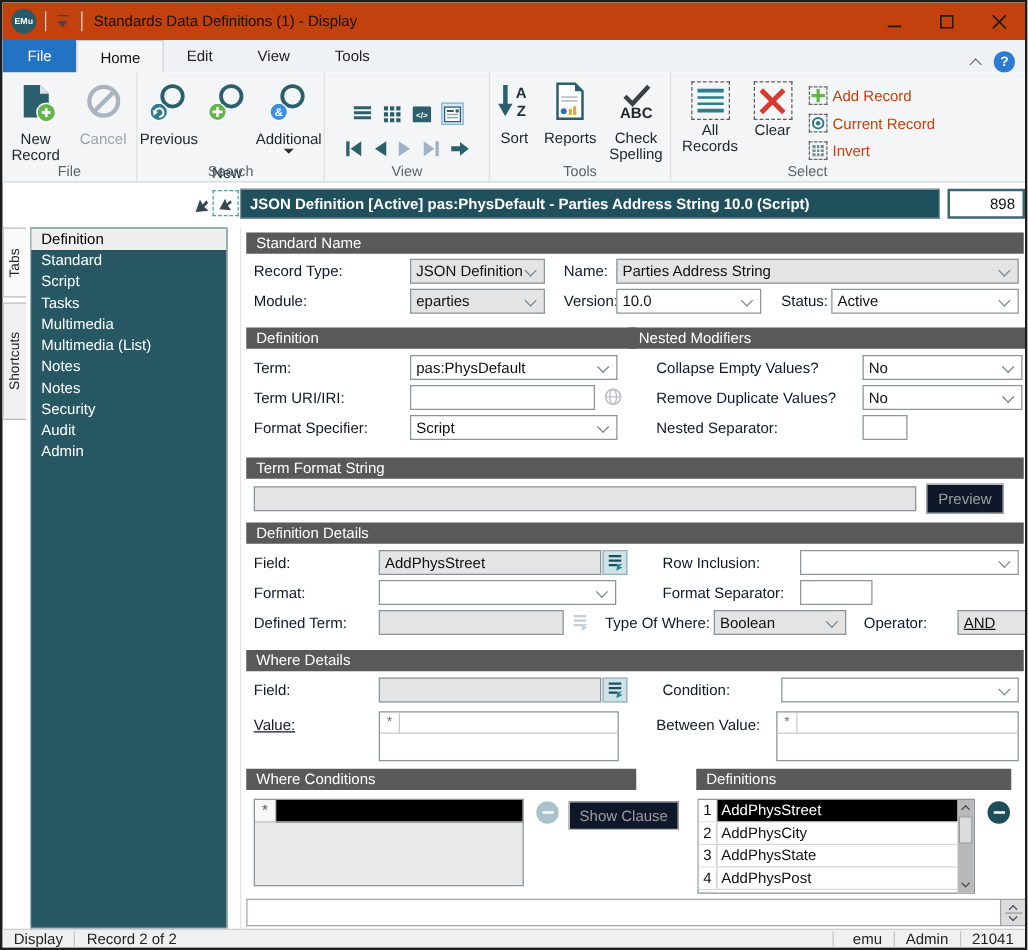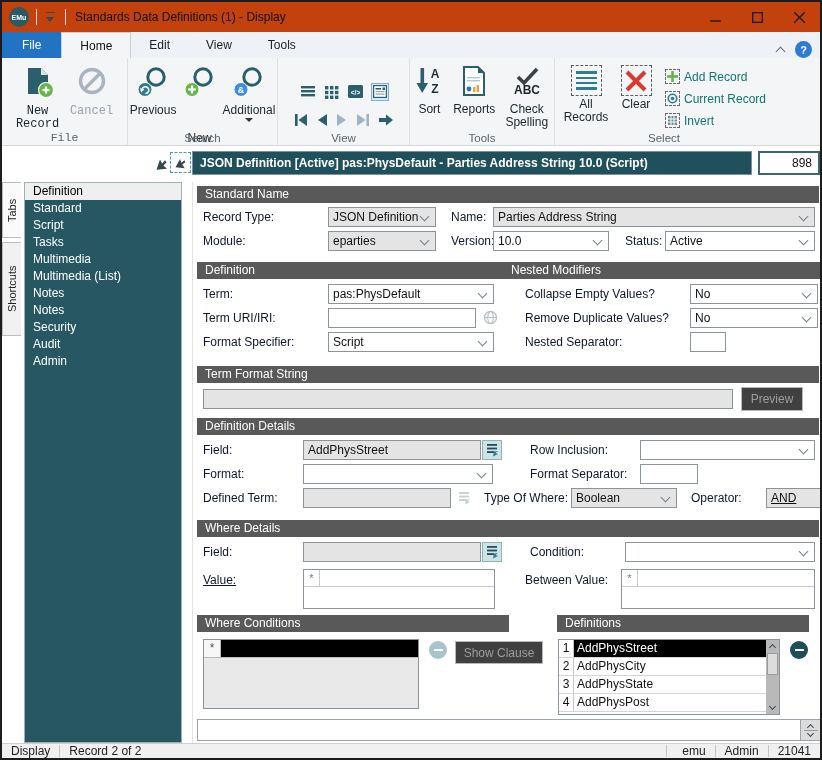--- a/index.html
+++ b/index.html
@@ -30,21 +30,21 @@
 
   
   .ribbon{position:absolute;left:0;top:56px;width:818px;height:88px;background:#f3f5f6;border-bottom:1px solid #d6d6d6;display:flex;}
   .rgroup{position:relative;height:100%;border-right:1px solid #e0e0e0;display:flex;justify-content:center;gap:2px;padding-top:5px;}
   .rgroup-label{position:absolute;bottom:1px;left:0;width:100%;text-align:center;font-size:11.5px;color:#5a646c;}
   .bigbtn{width:52px;display:flex;flex-direction:column;align-items:center;padding-top:2px;}
   .bigbtn .blbl{font-size:12px;color:#1c252c;text-align:center;line-height:13px;margin-top:2px;}
   .bigbtn .blbl.dis{color:#9aa2ab;}
   .dd-caret{margin-top:1px;border-left:4px solid transparent;border-right:4px solid transparent;border-top:4px solid #333;}
   .smallrow{display:flex;align-items:center;gap:4px;height:19px;}
-  .smallrow .slbl{font-size:12px;color:#0f766e;white-space:nowrap;}
+  .smallrow .slbl{font-size:12px;color:#c2410c;white-space:nowrap;}
 
   
   .viewicons{display:flex;gap:6px;align-items:center;height:22px;margin-top:3px;}
   .vic{width:18px;height:18px;display:flex;align-items:center;justify-content:center;}
   .vic.sel{background:#d9e9f7;border:1px solid #7fb0dc;}
   .navrow{display:flex;gap:8px;align-items:center;margin-top:8px;}
 
   
   .mini-dash{width:15px;height:15px;border:1px dashed #6a6a6a;display:flex;align-items:center;justify-content:center;flex:none;}
 
@@ -64,21 +64,21 @@
   .form{position:absolute;left:190px;top:180px;width:632px;height:561px;background:#fff;border-left:1px solid #e3e3e3;}
   .secbar{position:absolute;height:17px;background:#595959;color:#fff;font-size:12px;line-height:17px;padding-left:8px;white-space:nowrap;overflow:hidden;}
   .lbl{position:absolute;font-size:12px;color:#0f172a;white-space:nowrap;}
   .combo{position:absolute;height:20px;background:#fff;border:1px solid #8b949b;font-size:12px;padding:2px 18px 0 4px;white-space:nowrap;overflow:hidden;color:#111;}
   .combo:after{content:'';position:absolute;right:7px;top:5px;width:6px;height:6px;border-right:1.5px solid #70828d;border-bottom:1.5px solid #70828d;transform:rotate(45deg);}
   .combo.dis{background:#e4e4e4;}
   .tin{position:absolute;height:20px;background:#fff;border:1px solid #8b949b;font-size:12px;padding:2px 4px 0;color:#111;white-space:nowrap;overflow:hidden;}
   .tin.dis{background:#e4e4e4;}
   .pickbtn{position:absolute;width:20px;height:20px;background:#cfe3e6;border:1px solid #8fb2b8;display:flex;align-items:center;justify-content:center;}
   .pickbtn.dis{background:transparent;border-color:transparent;}
-  .btn{position:absolute;background:#404040;border:1px solid #b9b9b9;color:#9d9d9d;font-size:12px;display:flex;align-items:center;justify-content:center;}
+  .btn{position:absolute;background:#0f172a;border:1px solid #b9b9b9;color:#9d9d9d;font-size:12px;display:flex;align-items:center;justify-content:center;}
   .vgrid{position:absolute;background:#fff;border:1px solid #8b949b;}
   .vgrid .vrow{height:17px;border-bottom:1px solid #c9c9c9;display:flex;}
   .vgrid .vmark{width:16px;height:17px;border-right:1px solid #c9c9c9;color:#777;font-size:11px;text-align:center;line-height:16px;}
   .wc-grid{position:absolute;background:#e9e9e9;border:1px solid #8b949b;}
   .wc-row{height:18px;display:flex;background:#f2f2f2;}
   .wc-mark{width:17px;height:18px;background:#f7f7f7;border-right:1px solid #bbb;border-bottom:1px solid #bbb;color:#555;font-size:12px;text-align:center;line-height:17px;}
   .wc-selrow{flex:1;background:#000;border-bottom:1px solid #bbb;}
   .minus-btn{position:absolute;width:18px;height:18px;border-radius:50%;display:flex;align-items:center;justify-content:center;}
   .minus-btn .bar{width:9px;height:2.5px;background:#fff;}
   .minus-gray{background:#a9c3cd;}
@@ -144,21 +144,21 @@
     <div class="rtab">View</div>
     <div class="rtab">Tools</div>
     <div class="tabrow-right">
       <div class="collapse-chevron"></div>
       <div class="help-circle">?</div>
     </div>
   </div>
 
   <div class="ribbon">
 
-    <div class="rgroup" style="width:126px;font-family:Liberation Mono, monospace;">
+    <div class="rgroup" style="width:108px;">
       <div class="bigbtn">
         <span><svg width="34" height="33">
           <path d="M7,3 h13 l7,7 v19 h-20 z" fill="#2a5f6b"></path>
           <path d="M20,3 l7,7 h-7 z" fill="#d8e4e8"></path>
           <circle cx="25" cy="25" r="7.5" fill="#64b54a" stroke="#fff" stroke-width="1.2"></circle>
           <rect x="21.5" y="23.9" width="7" height="2.2" fill="#fff"></rect>
               <rect x="23.9" y="21.5" width="2.2" height="7" fill="#fff"></rect>
         </svg></span>
         <span class="blbl">New Record</span>
       </div>

